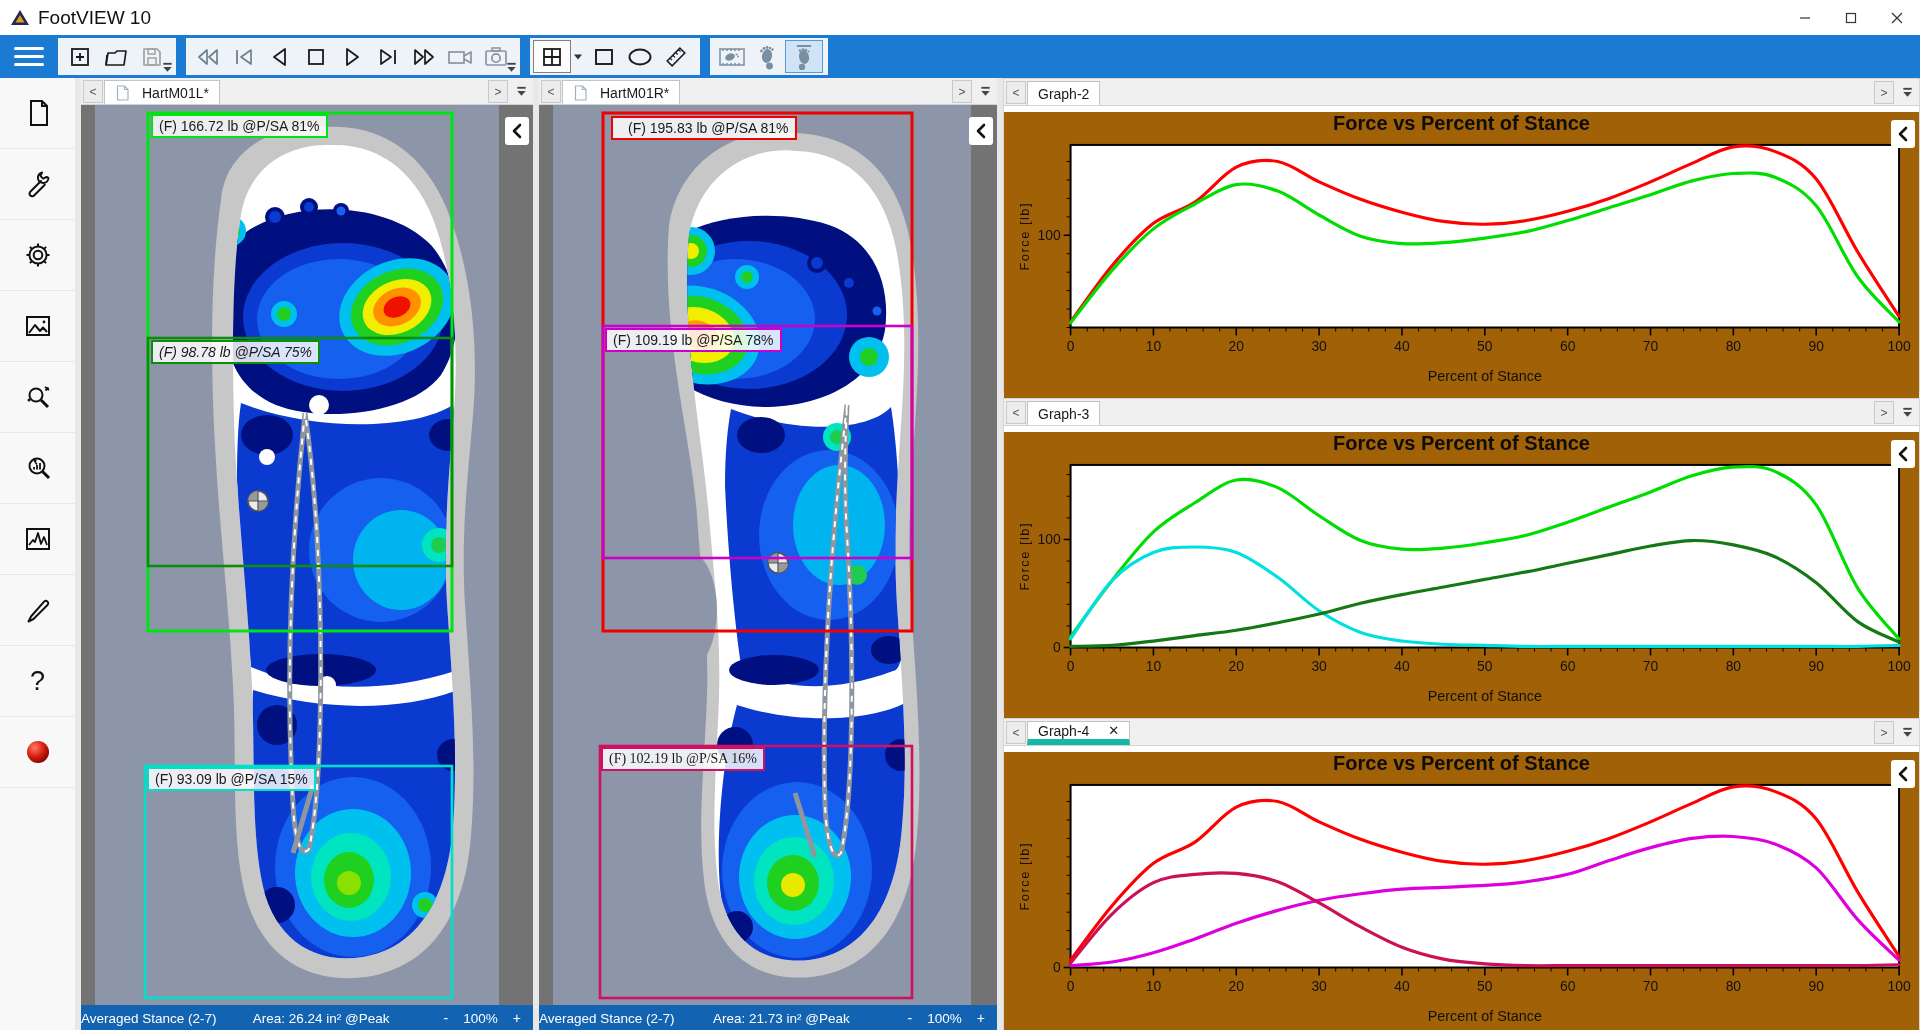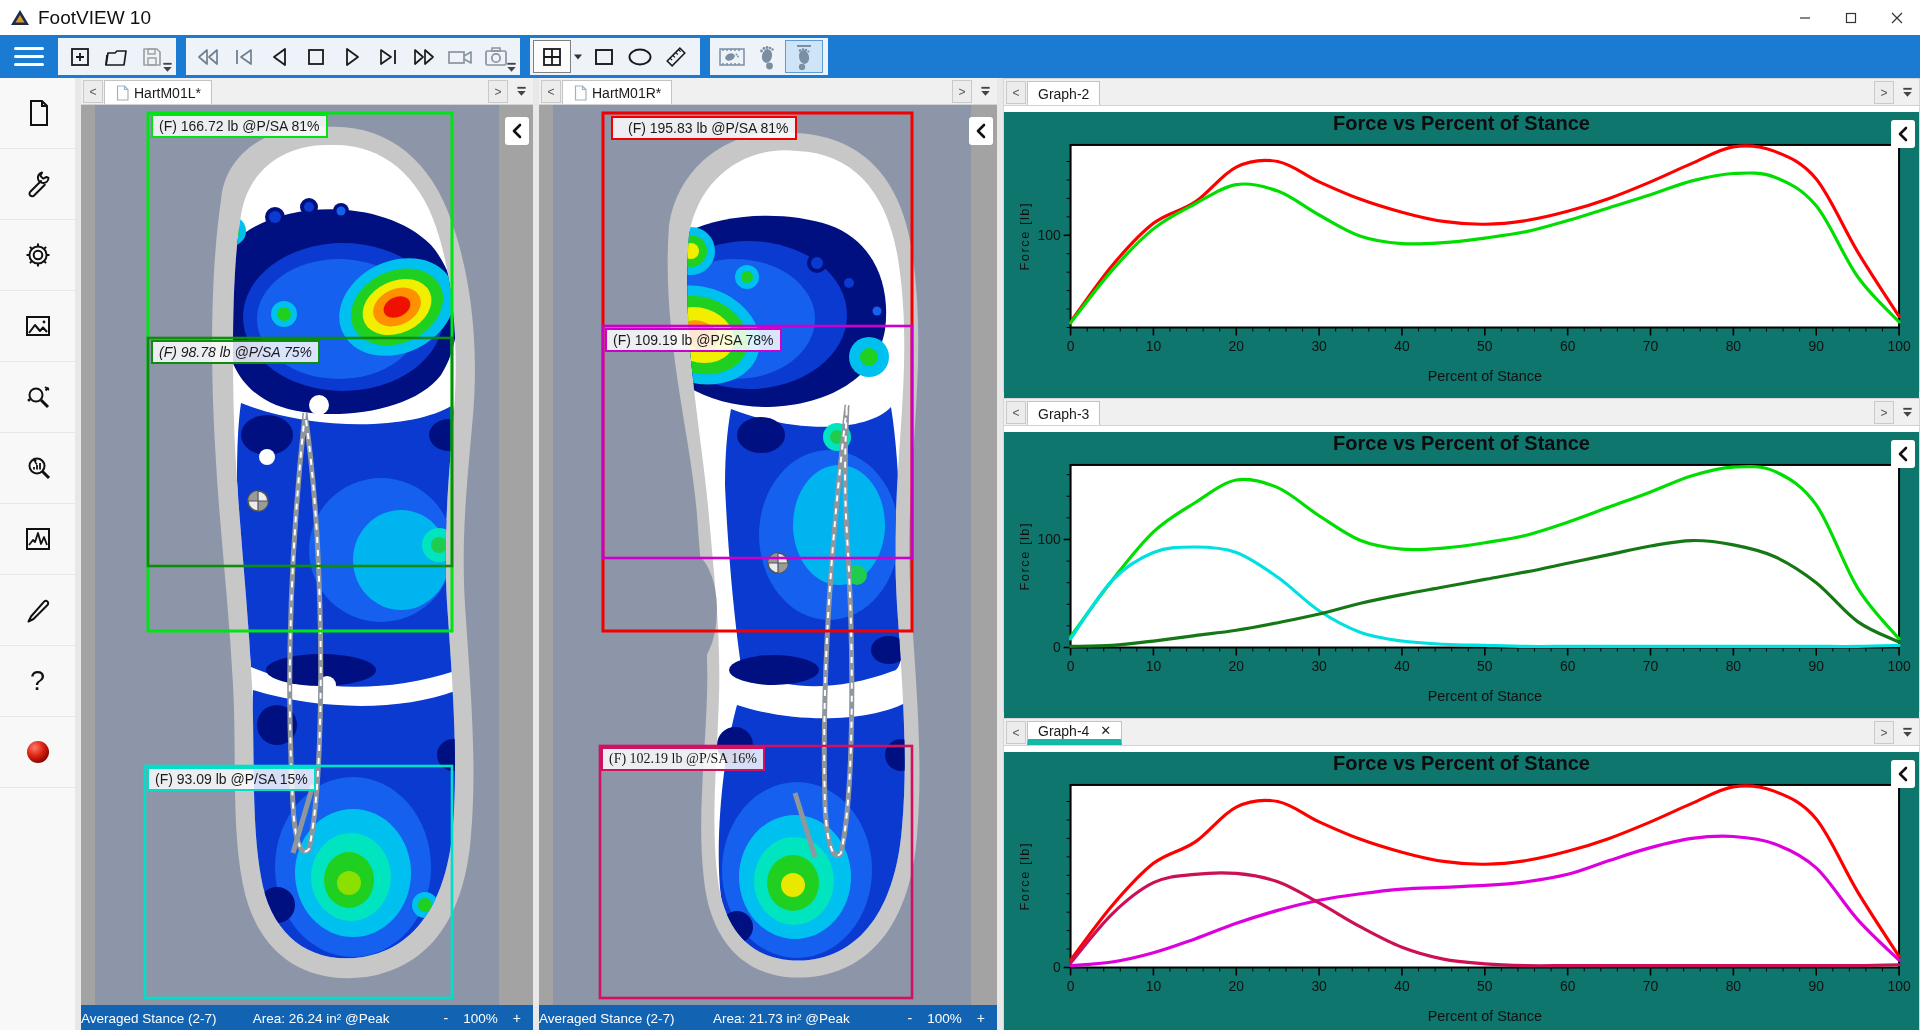--- a/index.html
+++ b/index.html
@@ -38,41 +38,41 @@
   .foot-panel{position:absolute;top:78px;height:952px;background:#fff;}
   #panel-left{left:81px;width:452px;}
   #panel-right{left:539px;width:458px;}
   #graphs{position:absolute;left:1003px;top:78px;width:917px;height:952px;background:#e8e8e8;}
   .graph-panel{position:absolute;left:0;width:917px;background:#fff;border:1px solid #d6d6d6;box-sizing:border-box;}
   
   .tabstrip{height:26px;background:#f0f0f0;border-bottom:1px solid #d2d2d2;display:flex;align-items:stretch;}
   .navb{width:20px;margin:2px 1px 1px 2px;background:#ececec;border:1px solid #c9c9c9;color:#555;
         font-size:12px;line-height:1;display:flex;align-items:center;justify-content:center;cursor:pointer;padding:0;}
   .tab{background:#fff;border:1px solid #c3c3c3;border-bottom:none;margin-top:2px;padding:0 10px;
-       display:flex;gap:4px;align-items:center;font-size:14px;cursor:pointer;position:relative;text-align:center;}
+       display:flex;gap:12px;align-items:center;font-size:14px;cursor:pointer;position:relative;text-align:center;}
   .tab.active-doc{border-bottom:6px solid #14b8a6;padding-bottom:0;}
   .tab .closex{margin-left:7px;font-size:13px;color:#222;cursor:pointer;}
   .spacer{flex:1;}
   .menub{width:24px;border:none;background:transparent;display:flex;align-items:center;justify-content:center;
          cursor:pointer;padding:0;}
   
-  .fcontent{position:relative;width:100%;height:900px;background:#a3a3a3;overflow:hidden;}
+  .fcontent{position:relative;width:100%;height:900px;background:#737373;overflow:hidden;}
   .foot-svg{position:absolute;left:0;top:0;width:100%;height:100%;}
   .region-label{position:absolute;font-size:14px;line-height:1.3;padding:1px 6px;white-space:nowrap;
                 background:rgba(255,255,255,0.84);border:2px solid #888;color:#1a1a1a;}
   .collapse-btn{position:absolute;top:12px;right:4px;width:24px;height:28px;background:#fff;border:none;
                 display:flex;align-items:center;justify-content:center;cursor:pointer;border-radius:3px;}
   .fstatus{position:relative;height:26px;background:#1263b2;color:#fff;font-size:13.5px;
            display:flex;align-items:center;}
   .st-label{}
   .st-area{position:absolute;left:38%;}
   .st-zoom{margin-left:auto;margin-right:10px;display:flex;align-items:center;gap:13px;}
   .st-zbtn{background:transparent;border:none;color:#fff;font-size:14px;cursor:pointer;padding:0 2px;}
   
-  .gcontent{position:relative;background:#0f766e;}
+  .gcontent{position:relative;background:#a16207;}
   .gtitle{text-align:center;font-size:20px;font-weight:bold;margin:6px 0 0 0;color:#0d0d0d;}
   .graph-plot{display:block;margin:2px auto 0 auto;width:898px;height:254px;}
 </style>
 </head>
 <body>
 
 <svg width="0" height="0" style="position:absolute">
   <defs>
     <symbol id="menudrop" viewBox="0 0 14 14">
       <rect x="2.5" y="2" width="9" height="2" fill="#444"></rect>

